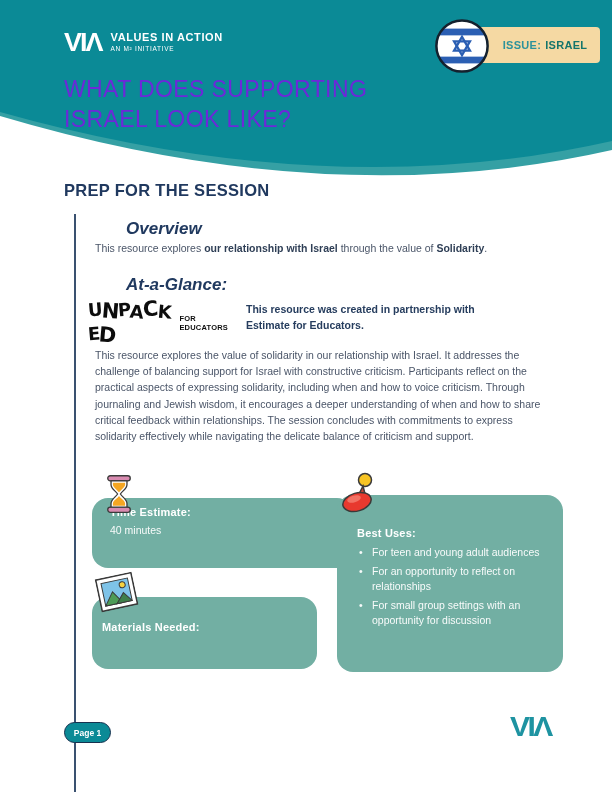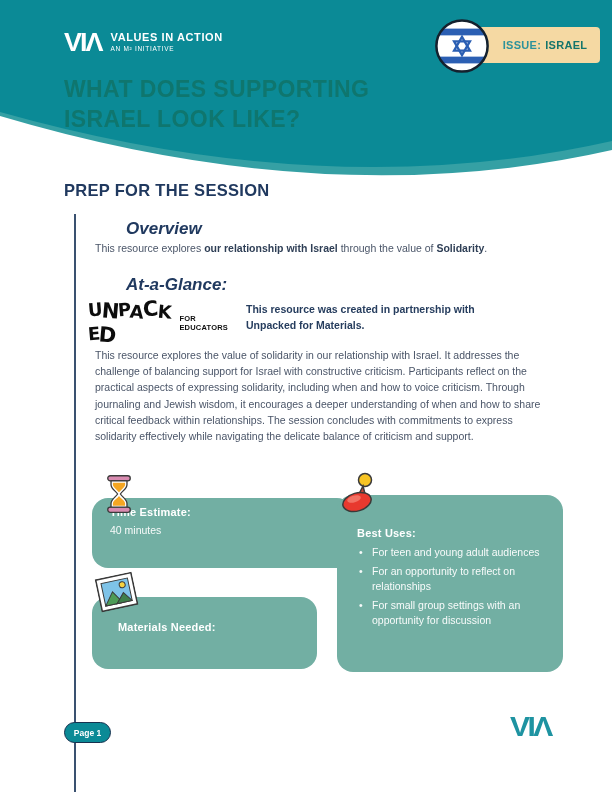--- a/index.html
+++ b/index.html
@@ -9,21 +9,21 @@
     background:#ffffff; overflow:hidden;
     font-family:"Liberation Sans", sans-serif;
   }
   
   .header-shape { position:absolute; top:0; left:0; }
   .via-logo { position:absolute; left:64px; top:29px; display:flex; align-items:flex-start; color:#fff; }
   .via-mark { font-size:27px; font-weight:800; letter-spacing:-2px; line-height:26px; transform:scaleY(.95); }
   .via-words { margin-left:9px; padding-top:2px; }
   .via-line1 { font-size:11px; font-weight:700; letter-spacing:.6px; line-height:12px; }
   .via-line2 { font-size:6.5px; font-weight:400; letter-spacing:.7px; margin-top:2px; }
-  .doc-title { position:absolute; left:64px; top:74px; color:#0f766e; font-size:23px; font-weight:700; letter-spacing:.4px; line-height:30px; }
+  .doc-title { position:absolute; left:64px; top:74px; color:#6d28d9; font-size:23px; font-weight:400; letter-spacing:.4px; line-height:30px; }
   .issue-bar { position:absolute; left:456px; top:27px; width:144px; height:36px; background:#F5D9A3; border-radius:4px; display:flex; align-items:center; justify-content:center; padding-left:34px; }
   .issue-label { font-size:11px; font-weight:600; color:#2D929B; letter-spacing:.3px; }
   .issue-value { font-size:11px; font-weight:800; color:#15756B; margin-left:4px; letter-spacing:.3px; }
   .flag-wrap { position:absolute; left:433px; top:17px; width:58px; height:58px; }
   
   .prep-heading { position:absolute; left:64px; top:181px; color:#20395F; font-size:16.5px; font-weight:800; letter-spacing:.3px; }
   .vert-rule { position:absolute; left:74px; top:214px; width:2px; height:578px; background:#3A5170; }
   .label-italic { position:absolute; left:95px; color:#20395F; font-size:17px; font-weight:700; font-style:italic;margin-left:31px; }
   .overview-text { position:absolute; left:95px; top:241px; width:458px; color:#4A5568; font-size:10.5px; line-height:15px; }
   .overview-text b { color:#2F3F56;margin-top:20px; }
@@ -104,21 +104,21 @@
   <div class="partner-row">
     <div class="unpacked-logo">
       <span class="unpacked-word jumble"><span style="display: inline-block; transform: rotate(-5deg) translateY(-1px); font-size: 18px;">U</span><span style="display: inline-block; transform: rotate(5deg) translateY(1px); font-size: 21px;">N</span><span style="display: inline-block; transform: rotate(-5deg) translateY(-1px); font-size: 18px;">P</span><span style="display: inline-block; transform: rotate(5deg) translateY(1px); font-size: 18px;">A</span><span style="display: inline-block; transform: rotate(-5deg) translateY(-1px); font-size: 21px;">C</span><span style="display: inline-block; transform: rotate(5deg) translateY(1px); font-size: 18px;">K</span><span style="display: inline-block; transform: rotate(-5deg) translateY(-1px); font-size: 18px;">E</span><span style="display: inline-block; transform: rotate(5deg) translateY(1px); font-size: 21px;">D</span></span>
       <span class="unpacked-sub">
         <div>FOR</div>
         <div>EDUCATORS</div>
       </span>
     </div>
     <div class="partner-text">
       <div>This resource was created in partnership with</div>
-      <div>Unpacked for Materials.</div>
+      <div>Estimate for Educators.</div>
     </div>
   </div>
 
   <div class="description">This resource explores the value of solidarity in our relationship with Israel. It addresses the challenge of balancing support for Israel with constructive criticism. Participants reflect on the practical aspects of expressing solidarity, including when and how to voice criticism. Through journaling and Jewish wisdom, it encourages a deeper understanding of when and how to share critical feedback within relationships. The session concludes with commitments to express solidarity effectively while navigating the delicate balance of criticism and support.</div>
 
   <div class="card-icon" style="left:104px; top:474px;">
     <svg width="30" height="40" viewBox="0 0 32 42">
       <rect x="4" y="1.5" width="24" height="5.5" rx="2.7" fill="#D98BB1" stroke="#3a3a3a" stroke-width="1.4"></rect>
       <rect x="4" y="35" width="24" height="5.5" rx="2.7" fill="#D98BB1" stroke="#3a3a3a" stroke-width="1.4"></rect>
       <path d="M7.5 7 H24.5 V11 C24.5 15 19.5 18 17.5 21 C19.5 24 24.5 27 24.5 31 V35 H7.5 V31 C7.5 27 12.5 24 14.5 21 C12.5 18 7.5 15 7.5 11 Z" fill="#ffffff" stroke="#3a3a3a" stroke-width="1.4"></path>
@@ -135,21 +135,21 @@
   <div class="card-icon" style="left:98px; top:575px; transform:rotate(-12deg);">
     <svg width="38" height="34" viewBox="0 0 38 34">
       <rect x="1" y="1" width="36" height="32" fill="#ffffff" stroke="#3a3a3a" stroke-width="1.6"></rect>
       <rect x="5.5" y="5.5" width="27" height="23" fill="#7EC3E8" stroke="#3a3a3a" stroke-width="1"></rect>
       <circle cx="26" cy="11" r="3" fill="#F7D23E" stroke="#3a3a3a" stroke-width="1"></circle>
       <path d="M5.5 28.5 L15 16 L23 28.5 Z" fill="#4E9B57" stroke="#3a3a3a" stroke-width="1"></path>
       <path d="M17 28.5 L25.5 19 L32.5 28.5 Z" fill="#3E7F4A" stroke="#3a3a3a" stroke-width="1"></path>
     </svg>
   </div>
 
-  <div class="card" style="left:92px; top:597px; width:225px; height:72px; padding:24px 16px 0 26px;">
+  <div class="card" style="left:92px; top:597px; width:225px; height:72px; padding:24px 16px 0 10px;">
     <div class="card-title">Materials Needed:</div>
   </div>
 
   <div class="card-icon" style="left:340px; top:471px;">
     <svg width="42" height="46" viewBox="0 0 42 46">
       <circle cx="25" cy="9" r="6.5" fill="#F7C423" stroke="#3a3a3a" stroke-width="1.5"></circle>
       <path d="M23 15 L18 25 L26 27 Z" fill="#C94A38" stroke="#3a3a3a" stroke-width="1.5"></path>
       <ellipse cx="17" cy="31" rx="14.5" ry="9" fill="#E8392E" stroke="#3a3a3a" stroke-width="1.5" transform="rotate(-16 17 31)"></ellipse>
       <ellipse cx="14" cy="28" rx="7" ry="3.4" fill="#F27264" transform="rotate(-16 14 28)"></ellipse>
     </svg>

